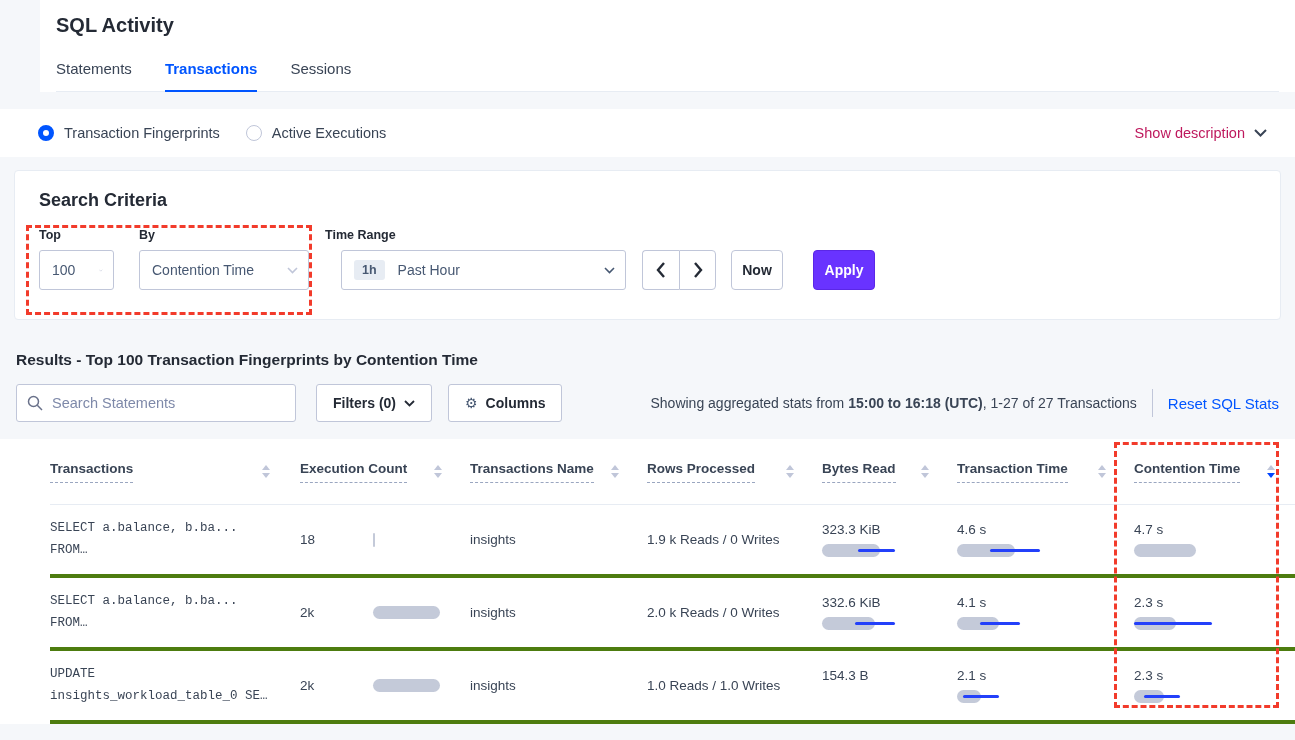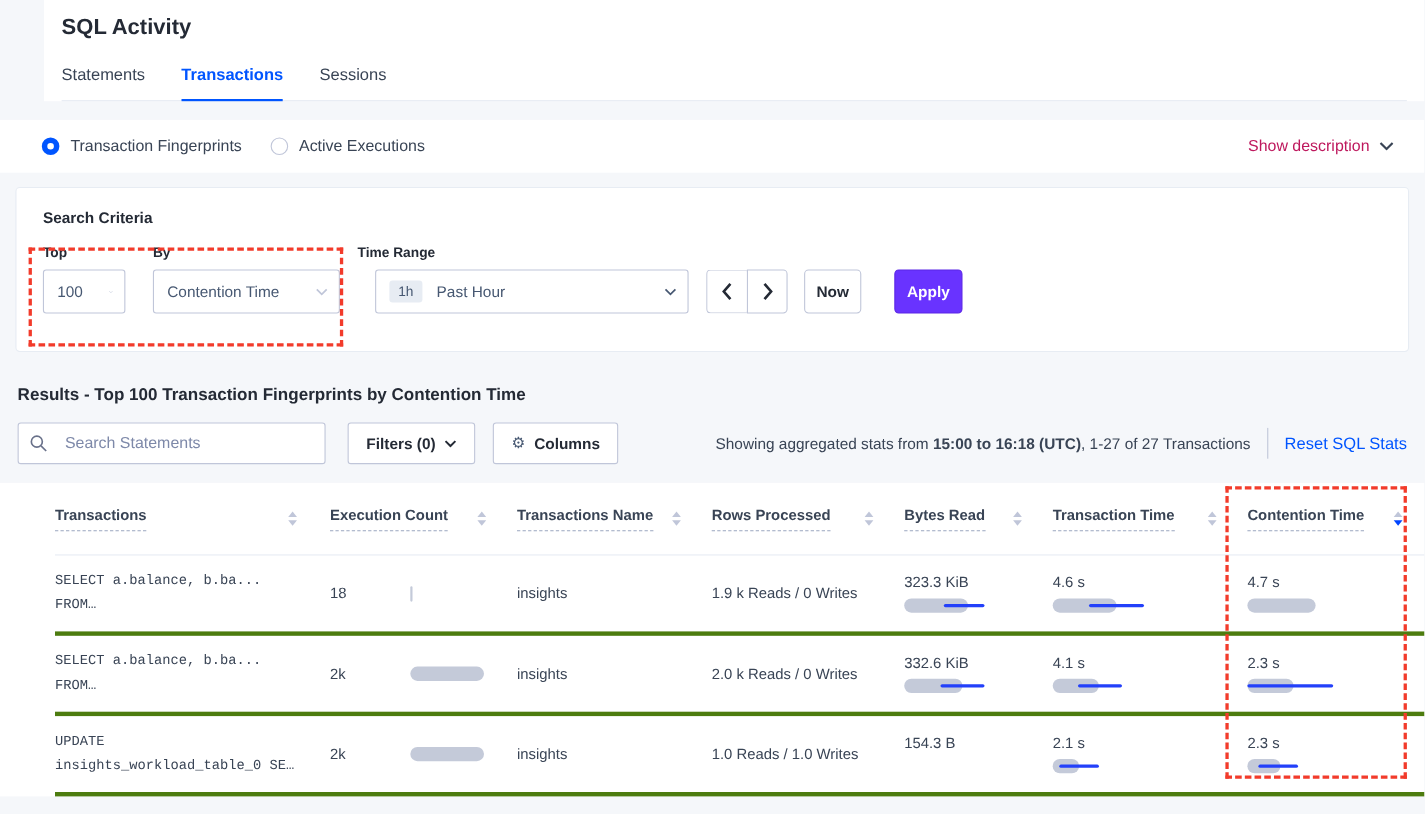--- a/index.html
+++ b/index.html
@@ -17,43 +17,43 @@
   .toolbar { background:#fff; margin-top:17px; height:48px; display:flex; align-items:center; padding:0 28px 0 38px; }
   .radio-opt { display:flex; align-items:center; gap:10px; margin-right:26px; cursor:pointer; }
   .radio { width:16px; height:16px; border-radius:50%; background:#fff; }
   .radio.on { border:5px solid #0055ff; }
   .radio.off { border:1px solid #c0c6d9; }
   .radio-label { font-size:14.5px; color:#394455; }
   .toolbar-right { margin-left:auto; display:flex; align-items:center; gap:9px; font-size:14.5px; color:#be185d; cursor:pointer; }
 
   
   .card { position:relative; background:#fff; margin:13px 14px 0; border:1px solid #e7ecf3; border-radius:4px; padding:19px 24px 26px 24px; height:150px; }
-  .card-title { font-size:14px; font-weight:bold; color:#242a35; margin-bottom:17px; }
+  .card-title { font-size:18px; font-weight:bold; color:#242a35; margin-bottom:17px; }
   .form-row { display:flex; align-items:flex-end; }
   .field { display:flex; flex-direction:column; }
   .field-label { font-size:12.5px; font-weight:bold; color:#242a35; margin-bottom:8px; }
   .select { height:40px; border:1px solid #c0c6d9; border-radius:3px; background:#fff; display:flex; align-items:center; justify-content:space-between; padding:0 10px 0 12px; font-size:14px; color:#475872; cursor:pointer;gap:24px; }
   .w-top { width:75px; }
   .w-by { width:170px; margin-left:0; }
   .gap25 { margin-left:25px; }
   .timerange { width:285px; margin-left:16px; }
-  .badge { background:#e7ecf3; border-radius:3px; padding:3px 8px; font-size:12.5px; font-weight:normal; color:#475872; margin-right:13px; }
+  .badge { background:#e7ecf3; border-radius:3px; padding:3px 8px; font-size:12.5px; font-weight:bold; color:#475872; margin-right:13px; }
   .tr-inner { display:flex; align-items:center; flex:1; }
   .btn { background:#fff; border:1px solid #c0c6d9; border-radius:4px; height:40px; display:flex; align-items:center; justify-content:center; cursor:pointer; font-size:14px; font-weight:bold; color:#242a35; }
   .nav-group { display:flex; margin-left:16px; }
   .nav-btn { width:37px; border-radius:0; }
   .nav-btn.first { border-radius:4px 0 0 4px; border-right:none; }
   .nav-btn.last { border-radius:0 4px 4px 0; }
   .now-btn { width:52px; margin-left:15px; }
   .apply-btn { width:62px; margin-left:30px; background:#6933ff; border:1px solid #5b27e6; color:#fff; border-radius:4px; }
 
   
   .results-head { margin:31px 16px 0; font-size:15.5px; font-weight:bold; color:#242a35; }
   .controls-row { display:flex; align-items:center; margin:15px 16px 0; height:38px; }
-  .search-box { width:280px; height:38px; background:#fff; border:1px solid #c0c6d9; border-radius:3px; display:flex; align-items:center; padding:0 10px; gap:16px; }
+  .search-box { width:280px; height:38px; background:#fff; border:1px solid #c0c6d9; border-radius:3px; display:flex; align-items:center; padding:0 10px; gap:9px; }
   .search-box input { border:none; outline:none; flex:1; font-size:14.5px; color:#475872; font-family:"Liberation Sans", sans-serif; }
   .search-box input::placeholder { color:#7e89a9; }
   .small-btn { height:38px; border:1px solid #c0c6d9; border-radius:3px; background:#fff; display:flex; align-items:center; gap:8px; padding:0 16px; font-size:14px; font-weight:bold; color:#242a35; cursor:pointer; }
   .filters-btn { margin-left:20px; }
   .columns-btn { margin-left:16px; }
   .gear { font-family:"DejaVu Sans", sans-serif; font-size:14px; color:#475872; font-weight:normal; }
   .stats-area { margin-left:auto; display:flex; align-items:center; font-size:14px; color:#394455; }
   .stats-bold { font-weight:bold; }
   .vdiv { width:1px; height:28px; background:#c0c6d9; margin:0 15px; }
   .reset-link { color:#0055ff; font-size:15px; cursor:pointer; white-space:nowrap; }

